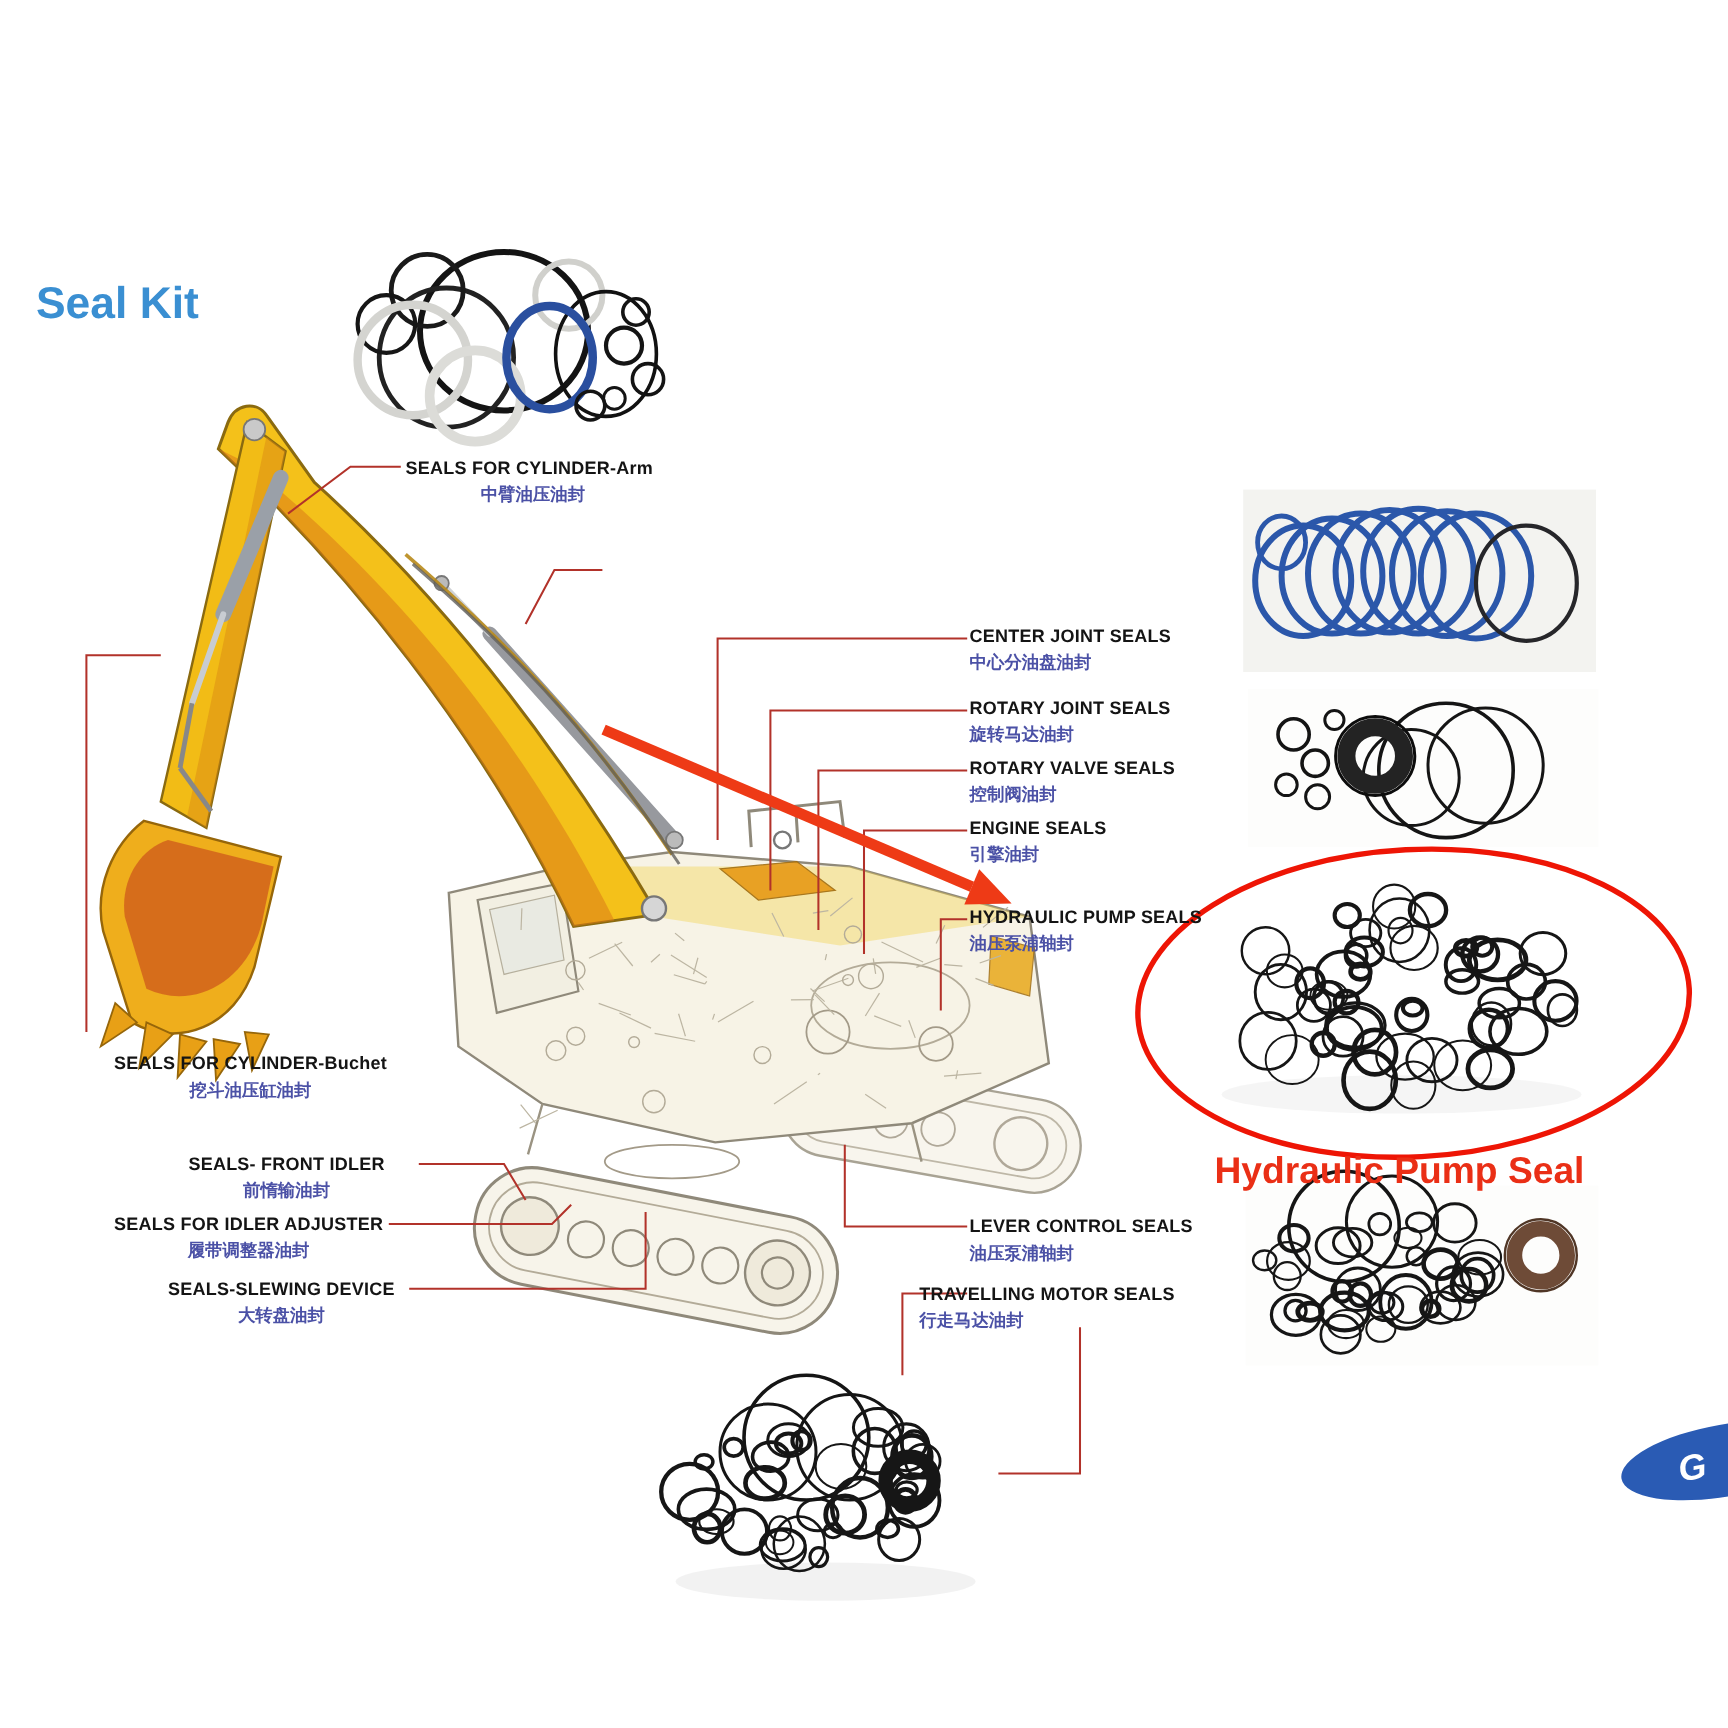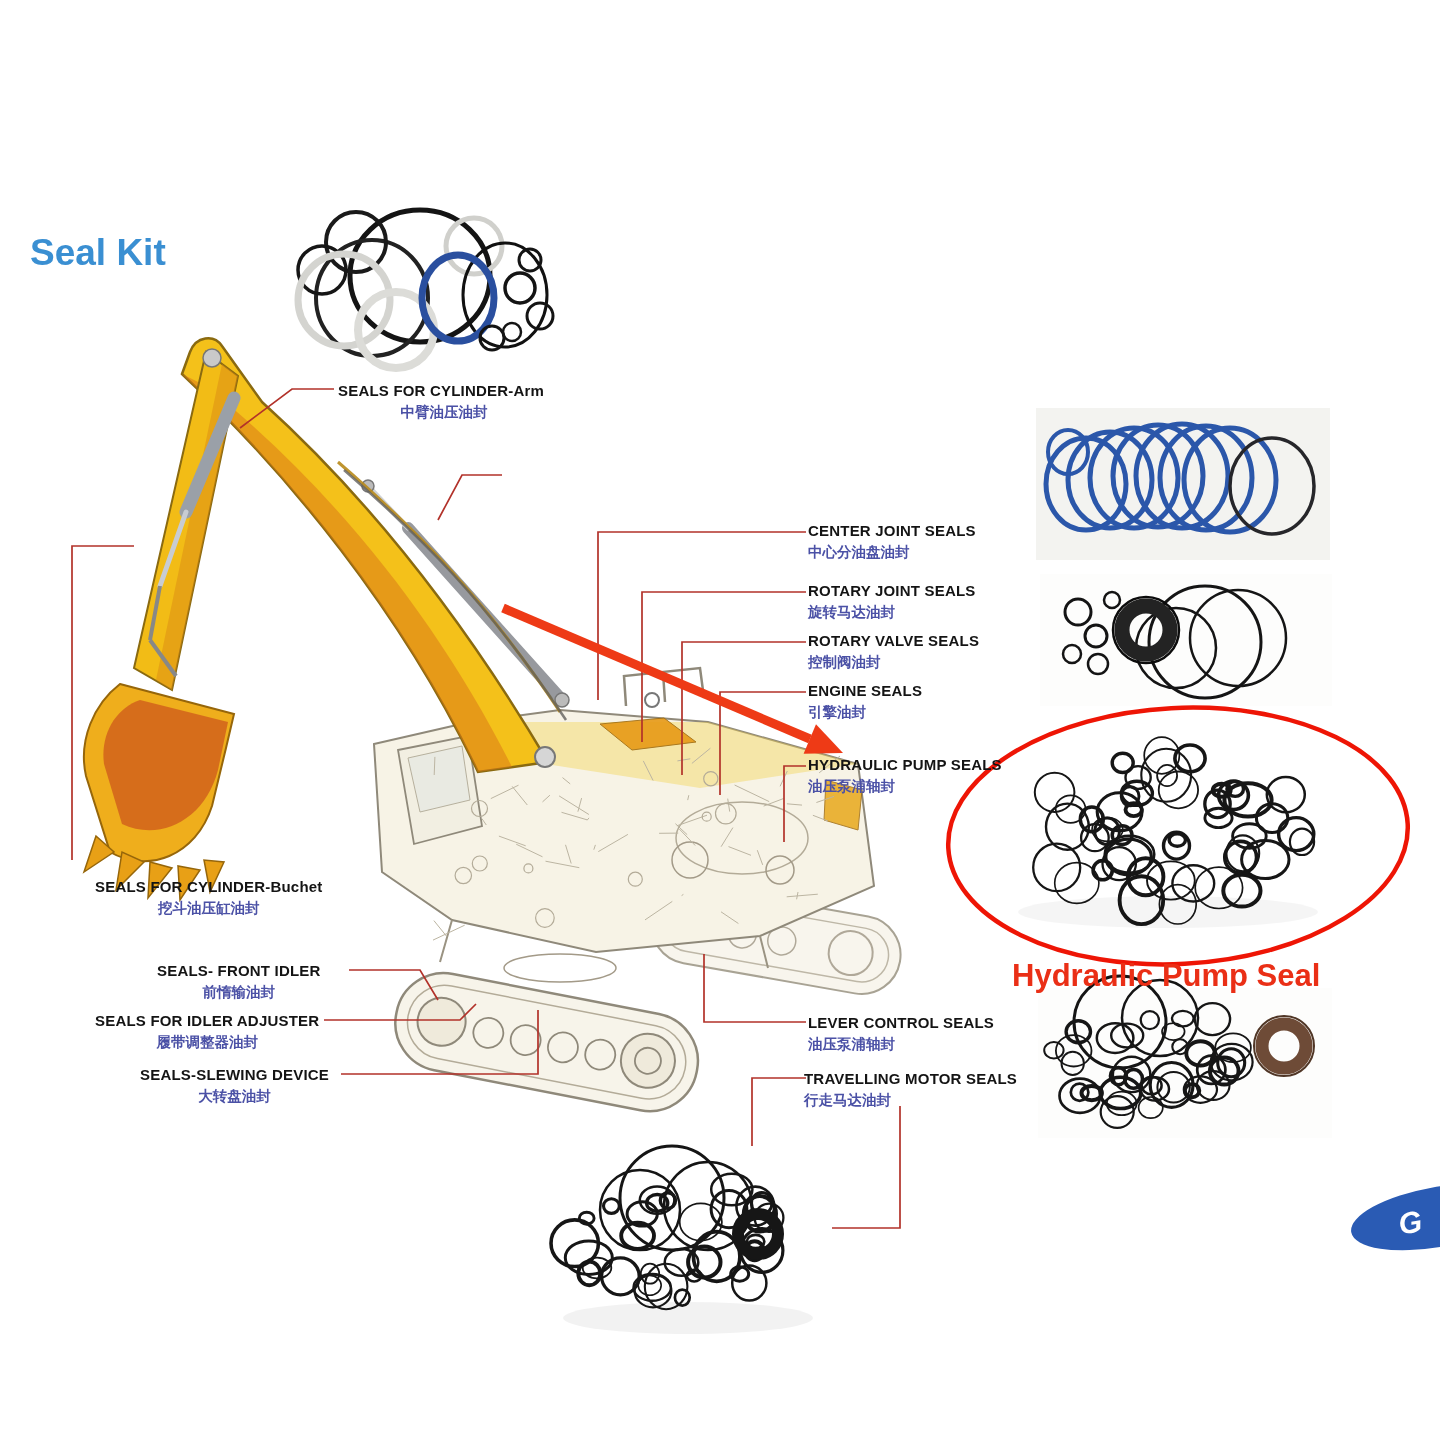--- a/index.html
+++ b/index.html
@@ -411,20 +411,20 @@
 <div class="lbl centered" style="left:140px;top:1066px;">
   <span class="en">SEALS-SLEWING DEVICE</span>
   <span class="zh">大转盘油封</span>
 </div>
 
 <div class="lbl" style="left:808px;top:1014px;">
   <span class="en">LEVER CONTROL SEALS</span>
   <span class="zh">油压泵浦轴封</span>
 </div>
 
-<div class="lbl" style="left:804px;top:1070px;">
+<div class="lbl" style="left:766px;top:1070px;">
   <span class="en">TRAVELLING MOTOR SEALS</span>
   <span class="zh">行走马达油封</span>
 </div>
 
 <div class="callout">Hydraulic Pump Seal</div>
 
 </div>
 
 </body></html>

